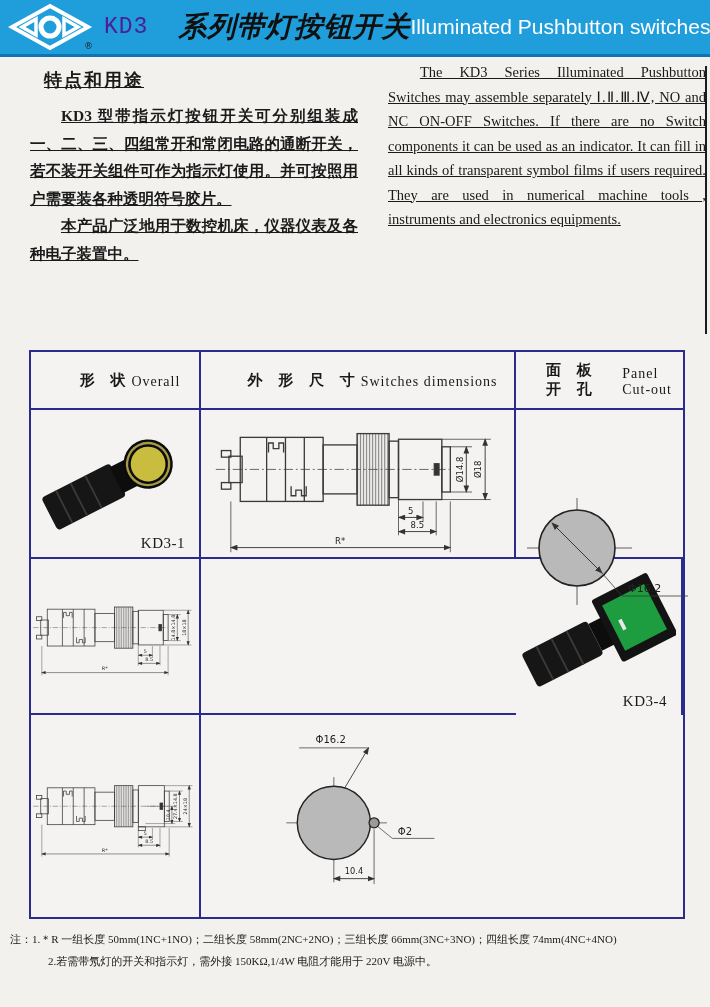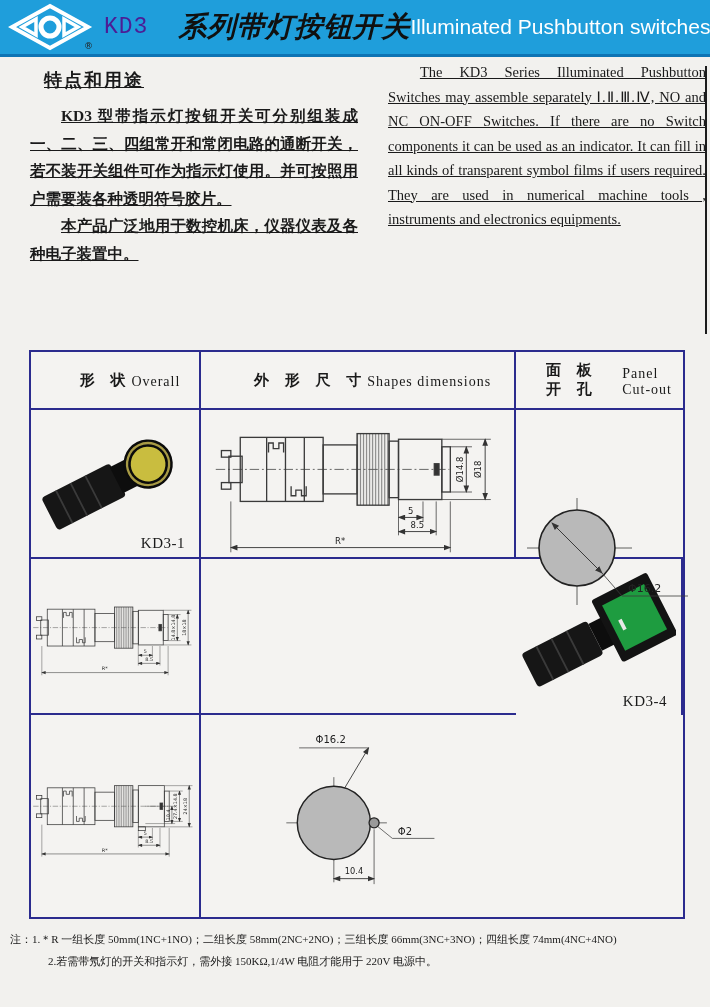--- a/index.html
+++ b/index.html
@@ -93,21 +93,21 @@
   <div class="edge-line"></div>
 
   <div class="spec">
 
     <div class="cell hcell">
       <div class="hcn">形 状</div>
       <div class="hen">Overall</div>
     </div>
     <div class="cell hcell">
       <div class="hcn">外 形 尺 寸</div>
-      <div class="hen">Shapes dimensions</div>
+      <div class="hen">Switches dimensions</div>
     </div>
     <div class="cell hcell last-col">
       <div class="hcn">面 板 开 孔</div>
       <div class="hen">Panel Cut-out</div>
     </div>
 
     <div class="cell photo-cell">
       <svg width="156" height="128" viewBox="0 0 170 140">
         <g transform="rotate(-27 85 70)">
           <rect x="12" y="50" width="84" height="40" rx="4" fill="#161616"></rect>

